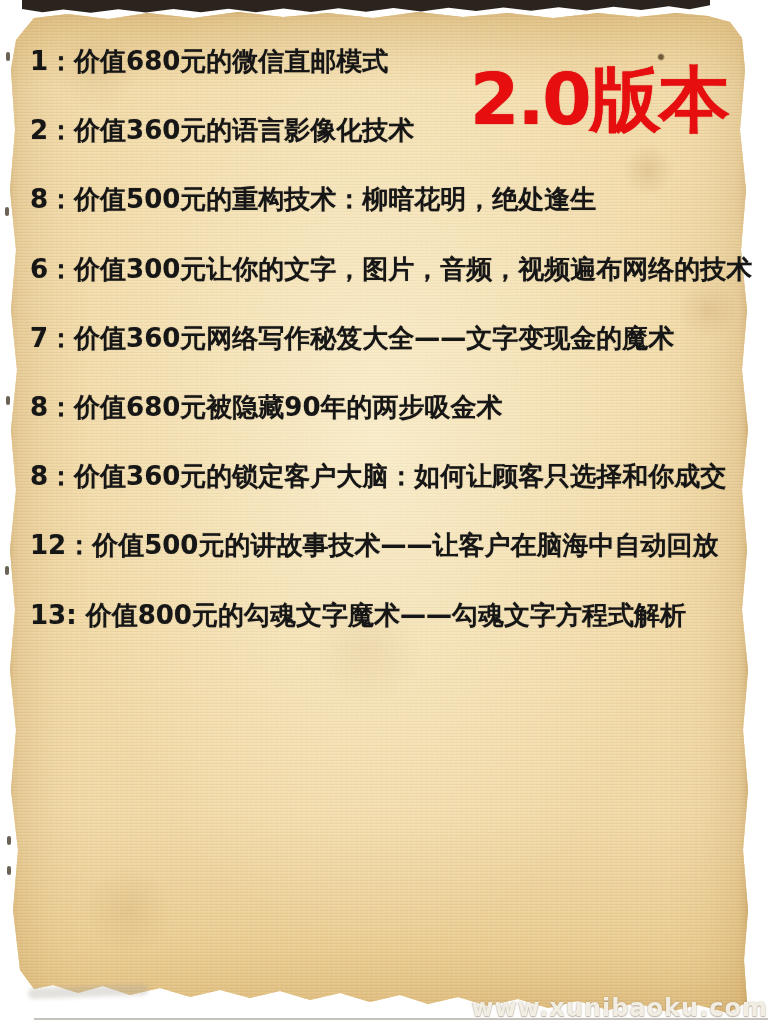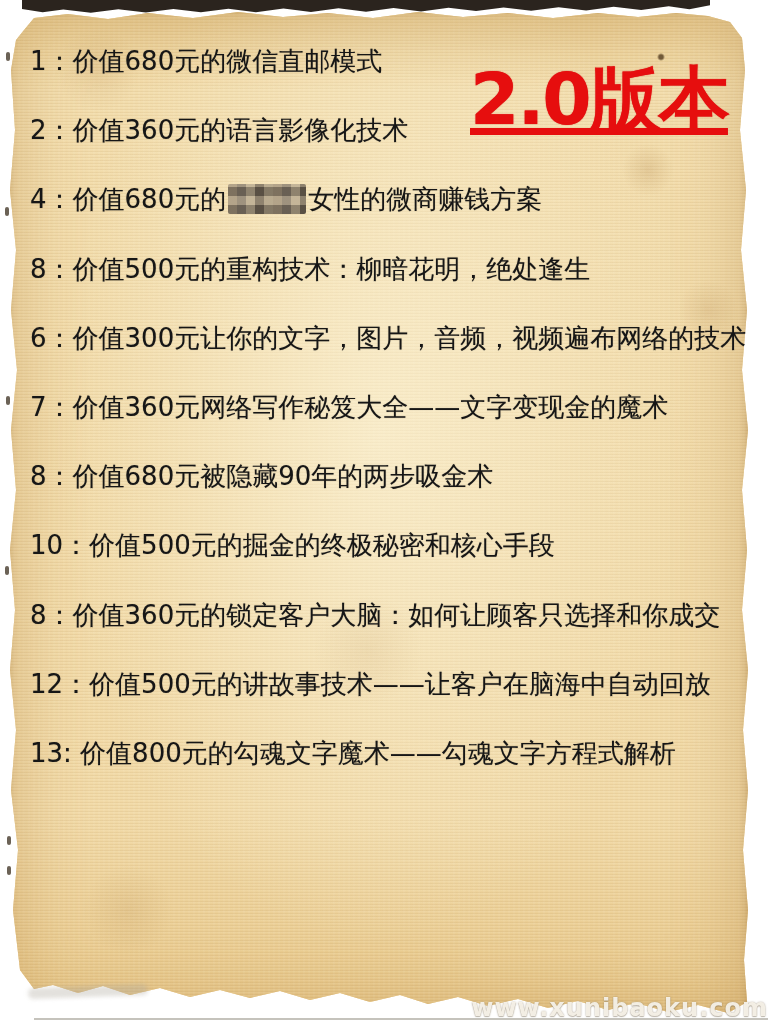--- a/index.html
+++ b/index.html
@@ -46,39 +46,38 @@
     background:#221b15;opacity:.96;
     clip-path: polygon(0% 0%,100% 0%,100% 40%,97% 72%,94% 48%,90% 76%,86% 52%,82% 80%,
       78% 55%,74% 82%,70% 58%,66% 85%,62% 60%,58% 88%,54% 62%,50% 90%,46% 64%,42% 92%,
       38% 66%,34% 94%,30% 68%,26% 95%,22% 70%,18% 96%,14% 72%,10% 98%,6% 74%,3% 95%,0% 70%);
   }
   
   .nick{position:absolute;width:4px;height:9px;border-radius:2px;background:rgba(58,45,30,.75);}
   
   .list{
     position:absolute;left:30px;top:46px;width:728px;
-    color:#161616;font-weight:normal;font-size:26px;line-height:30px;
+    color:#161616;font-weight:bold;font-size:26px;line-height:30px;
     text-shadow:0 0 1px rgba(20,20,20,.35);
     white-space:nowrap;
   }
   .row{height:69.2px;}
   .mosaic{
     display:inline-block;width:78px;height:30px;margin:0 2px;vertical-align:-6px;
     background-image:
       repeating-linear-gradient(0deg, rgba(55,47,38,.38) 0 9px, rgba(196,180,150,.38) 9px 18px),
       repeating-linear-gradient(90deg, #a99a82 0 9px, #887e70 9px 18px, #c4b69a 18px 27px, #6e6456 27px 36px, #b3a68c 36px 45px);
     border-radius:2px;
   }
   
   .badge{
     position:absolute;left:470px;top:64px;
     font-size:71px;font-weight:900;line-height:1;letter-spacing:-2px;
     color:#e60e0e;white-space:nowrap;
     text-shadow:0 0 1px #d00b0b;
-    text-decoration:underline;
   }
   
   .smudge{
     position:absolute;left:28px;top:986px;width:120px;height:11px;
     background:rgba(175,170,158,.35);filter:blur(2px);transform:rotate(-2deg);
     border-radius:6px;
   }
   .bottom-line{
     position:absolute;left:34px;top:1018px;width:734px;height:2px;
     background:rgba(150,145,133,.55);
@@ -103,26 +102,24 @@
 <div class="nick" style="left:6px;top:396px;"></div>
 <div class="nick" style="left:5px;top:566px;"></div>
 <div class="nick" style="left:7px;top:836px;"></div>
 <div class="nick" style="left:7px;top:866px;"></div>
 
 <div class="badge">2.0版本</div>
 
 <div class="list">
     <div class="row">1：价值680元的微信直邮模式</div>
     <div class="row">2：价值360元的语言影像化技术</div>
-    <div class="row"><span>4：价值680元的</span><span class="mosaic"></span><span>女性的微商赚钱方案</span></div>
     <div class="row">8：价值500元的重构技术：柳暗花明，绝处逢生</div>
     <div class="row">6：价值300元让你的文字，图片，音频，视频遍布网络的技术</div>
     <div class="row">7：价值360元网络写作秘笈大全——文字变现金的魔术</div>
     <div class="row">8：价值680元被隐藏90年的两步吸金术</div>
-    <div class="row">10：价值500元的掘金的终极秘密和核心手段</div>
     <div class="row">8：价值360元的锁定客户大脑：如何让顾客只选择和你成交</div>
     <div class="row">12：价值500元的讲故事技术——让客户在脑海中自动回放</div>
     <div class="row">13: 价值800元的勾魂文字魔术——勾魂文字方程式解析</div>
   </div>
 
 <div class="smudge"></div>
 <div class="bottom-line"></div>
 <div class="watermark">www.xunibaoku.com</div>
 
 </body></html>

